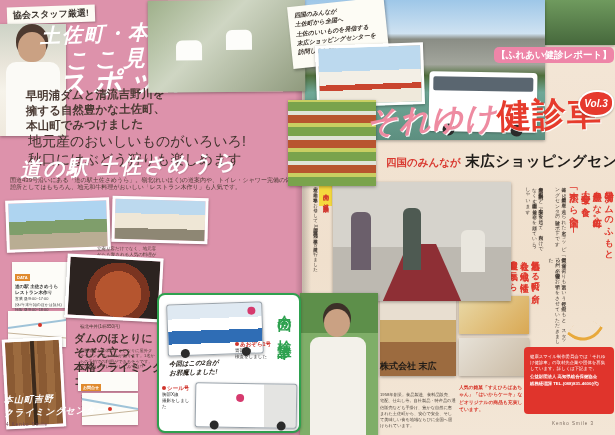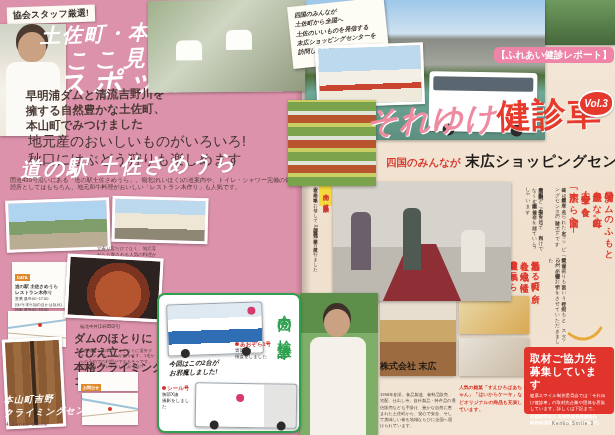--- a/index.html
+++ b/index.html
@@ -304,22 +304,20 @@
   </div>
   <div class="abs photo photo-shop"></div>
   <div class="abs photo photo-snack1"></div>
   <div class="abs photo photo-snack2"></div>
   <div class="abs sue-name">株式会社 末広</div>
   <div class="abs sue-body">1958年創業。食品製造、食料品販売、宅配、仕出し等。自社製品・特産品の通信販売なども手掛け、豊かな自然に恵まれた土佐町から、安心で安全、そして美味しい食を地域ならびに全国へ届けられています。</div>
   <div class="abs sue-high">人気の銘菓「すえひろばあちゃん」「はいからケーキ」などオリジナルの商品も充実しています。</div>
 
   <div class="abs doodle"></div>
   <div class="abs recruit">
-    <div class="rt preline">取材ご協力先
-募集しています</div>
     <div class="rb">健康スマイル制作委員会では「それゆけ健診車」の取材先企業や団体を募集しています。詳しくは下記まで。</div>
     <div class="rc preline">公益財団法人 高知県総合保健協会
 総務経理課 TEL.(088)831-4600(代)</div>
   </div>
   <div class="abs footer-right">Kenko Smile  3</div>
 
   <div class="abs gutter"></div>
 </div>
 
 </body></html>

